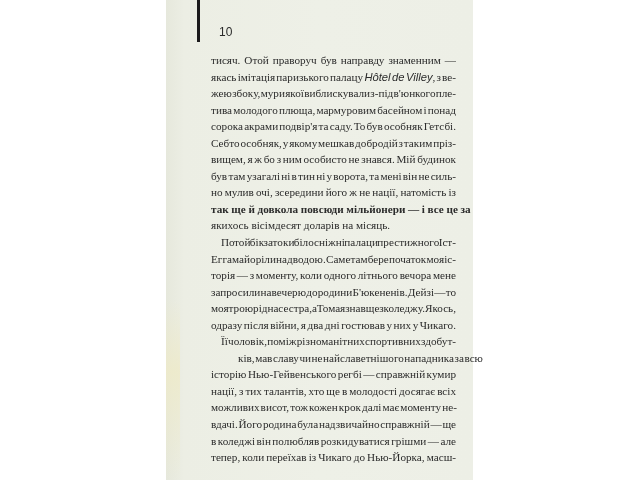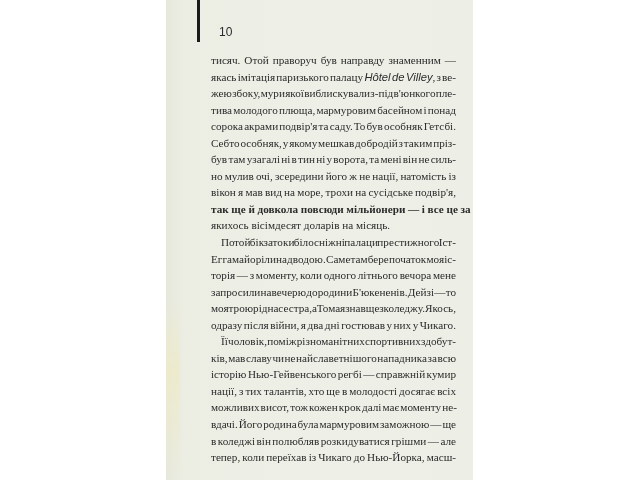--- a/index.html
+++ b/index.html
@@ -44,35 +44,35 @@
 <div class="page-number">10</div>
 
 <div class="text-block" id="text-block">
 
   <span class="line" style="white-space: nowrap; display: block;"><span style="white-space: nowrap; word-spacing: 0px;"><span>тисяч. Отой праворуч був направду знаменним —</span></span></span>
   <span class="line" style="white-space: nowrap; display: block;"><span style="white-space: nowrap; word-spacing: -1.6px;"><span>якась імітація паризького палацу </span><span class="italic">Hôtel de Villey</span><span>, з ве-</span></span></span>
   <span class="line" style="white-space: nowrap; display: block;"><span style="white-space: nowrap; word-spacing: -2.54px;"><span>жею збоку, мури якої виблискували з-під в'юнкого пле-</span></span></span>
   <span class="line" style="white-space: nowrap; display: block;"><span style="white-space: nowrap; word-spacing: -1.62px;"><span>тива молодого плюща, мармуровим басейном і понад</span></span></span>
   <span class="line" style="white-space: nowrap; display: block;"><span style="white-space: nowrap; word-spacing: -1.65px;"><span>сорока акрами подвір'я та саду. То був особняк Гетсбі.</span></span></span>
   <span class="line" style="white-space: nowrap; display: block;"><span style="white-space: nowrap; word-spacing: -1.96px;"><span>Себто особняк, у якому мешкав добродій з таким пріз-</span></span></span>
+  <span class="line" style="white-space: nowrap; display: block;"><span style="white-space: nowrap; word-spacing: -1.11px;"><span>вищем, я ж бо з ним особисто не знався. Мій будинок</span></span></span>
   <span class="line" style="white-space: nowrap; display: block;"><span style="white-space: nowrap; word-spacing: -1.56px;"><span>був там узагалі ні в тин ні у ворота, та мені він не силь-</span></span></span>
   <span class="line" style="white-space: nowrap; display: block;"><span style="white-space: nowrap; word-spacing: -1.24px;"><span>но мулив очі, зсередини його ж не нації, натомість із</span></span></span>
-  <span class="line" style="white-space: nowrap; display: block;"><span style="white-space: nowrap; word-spacing: -0.57px;"><span>вікон я мав вид на море, трохи на сусідське подвір'я,</span></span></span>
   <span class="line" style="white-space: nowrap; display: block; font-weight: bold;"><span style="white-space: nowrap; word-spacing: -0.15px;"><span>так ще й довкола повсюди мільйонери — і все це за</span></span></span>
   <span class="line last"><span>якихось вісімдесят доларів на місяць.</span></span>
 
   <span class="line indent" style="white-space: nowrap; display: block;"><span style="white-space: nowrap; word-spacing: -3.37px;"><span>По той бік затоки білосніжні палаци престижного Іст-</span></span></span>
   <span class="line" style="white-space: nowrap; display: block;"><span style="white-space: nowrap; word-spacing: -2.66px;"><span>Егга майоріли над водою. Саме там бере початок моя іс-</span></span></span>
   <span class="line" style="white-space: nowrap; display: block;"><span style="white-space: nowrap; word-spacing: -1.11px;"><span>торія — з моменту, коли одного літнього вечора мене</span></span></span>
   <span class="line" style="white-space: nowrap; display: block;"><span style="white-space: nowrap; word-spacing: -2.58px;"><span>запросили на вечерю до родини Б'юкененів. Дейзі — то</span></span></span>
   <span class="line" style="white-space: nowrap; display: block;"><span style="white-space: nowrap; word-spacing: -2.88px;"><span>моя троюрідна сестра, а Тома я знав ще з коледжу. Якось,</span></span></span>
   <span class="line" style="white-space: nowrap; display: block;"><span style="white-space: nowrap; word-spacing: -1.27px;"><span>одразу після війни, я два дні гостював у них у Чикаго.</span></span></span>
 
   <span class="line indent" style="white-space: nowrap; display: block;"><span style="white-space: nowrap; word-spacing: -2.54px; margin-top: 44px;"><span>Її чоловік, поміж різноманітних спортивних здобут-</span></span></span>
-  <span class="line" style="white-space: nowrap; display: block;"><span style="white-space: nowrap; word-spacing: -2.27px;"><span>ків, мав славу чи не найславетнішого нападника за всю</span></span></span>
+  <span class="line" style="white-space: nowrap; display: block; margin-left: 27px;"><span style="white-space: nowrap; word-spacing: -2.27px;"><span>ків, мав славу чи не найславетнішого нападника за всю</span></span></span>
   <span class="line" style="white-space: nowrap; display: block;"><span style="white-space: nowrap; word-spacing: -1.34px;"><span>історію Нью-Гейвенського регбі — справжній кумир</span></span></span>
   <span class="line" style="white-space: nowrap; display: block;"><span style="white-space: nowrap; word-spacing: -0.78px; margin-top: 21px;"><span>нації, з тих талантів, хто ще в молодості досягає всіх</span></span></span>
   <span class="line" style="white-space: nowrap; display: block;"><span style="white-space: nowrap; word-spacing: -1.73px;"><span>можливих висот, тож кожен крок далі має моменту не-</span></span></span>
-  <span class="line" style="white-space: nowrap; display: block;"><span style="white-space: nowrap; word-spacing: -2.02px;"><span>вдачі. Його родина була мармуровим заможною — ще</span></span></span>
+  <span class="line" style="white-space: nowrap; display: block;"><span style="white-space: nowrap; word-spacing: -2.02px;"><span>вдачі. Його родина була надзвичайно справжній — ще</span></span></span>
   <span class="line" style="white-space: nowrap; display: block;"><span style="white-space: nowrap; word-spacing: -1.31px;"><span>в коледжі він полюбляв розкидуватися грішми — але</span></span></span>
   <span class="line" style="white-space: nowrap; display: block;"><span style="white-space: nowrap; word-spacing: -0.72px;"><span>тепер, коли переїхав із Чикаго до Нью-Йорка, масш-</span></span></span>
 
 </div>
 
 </body></html>

